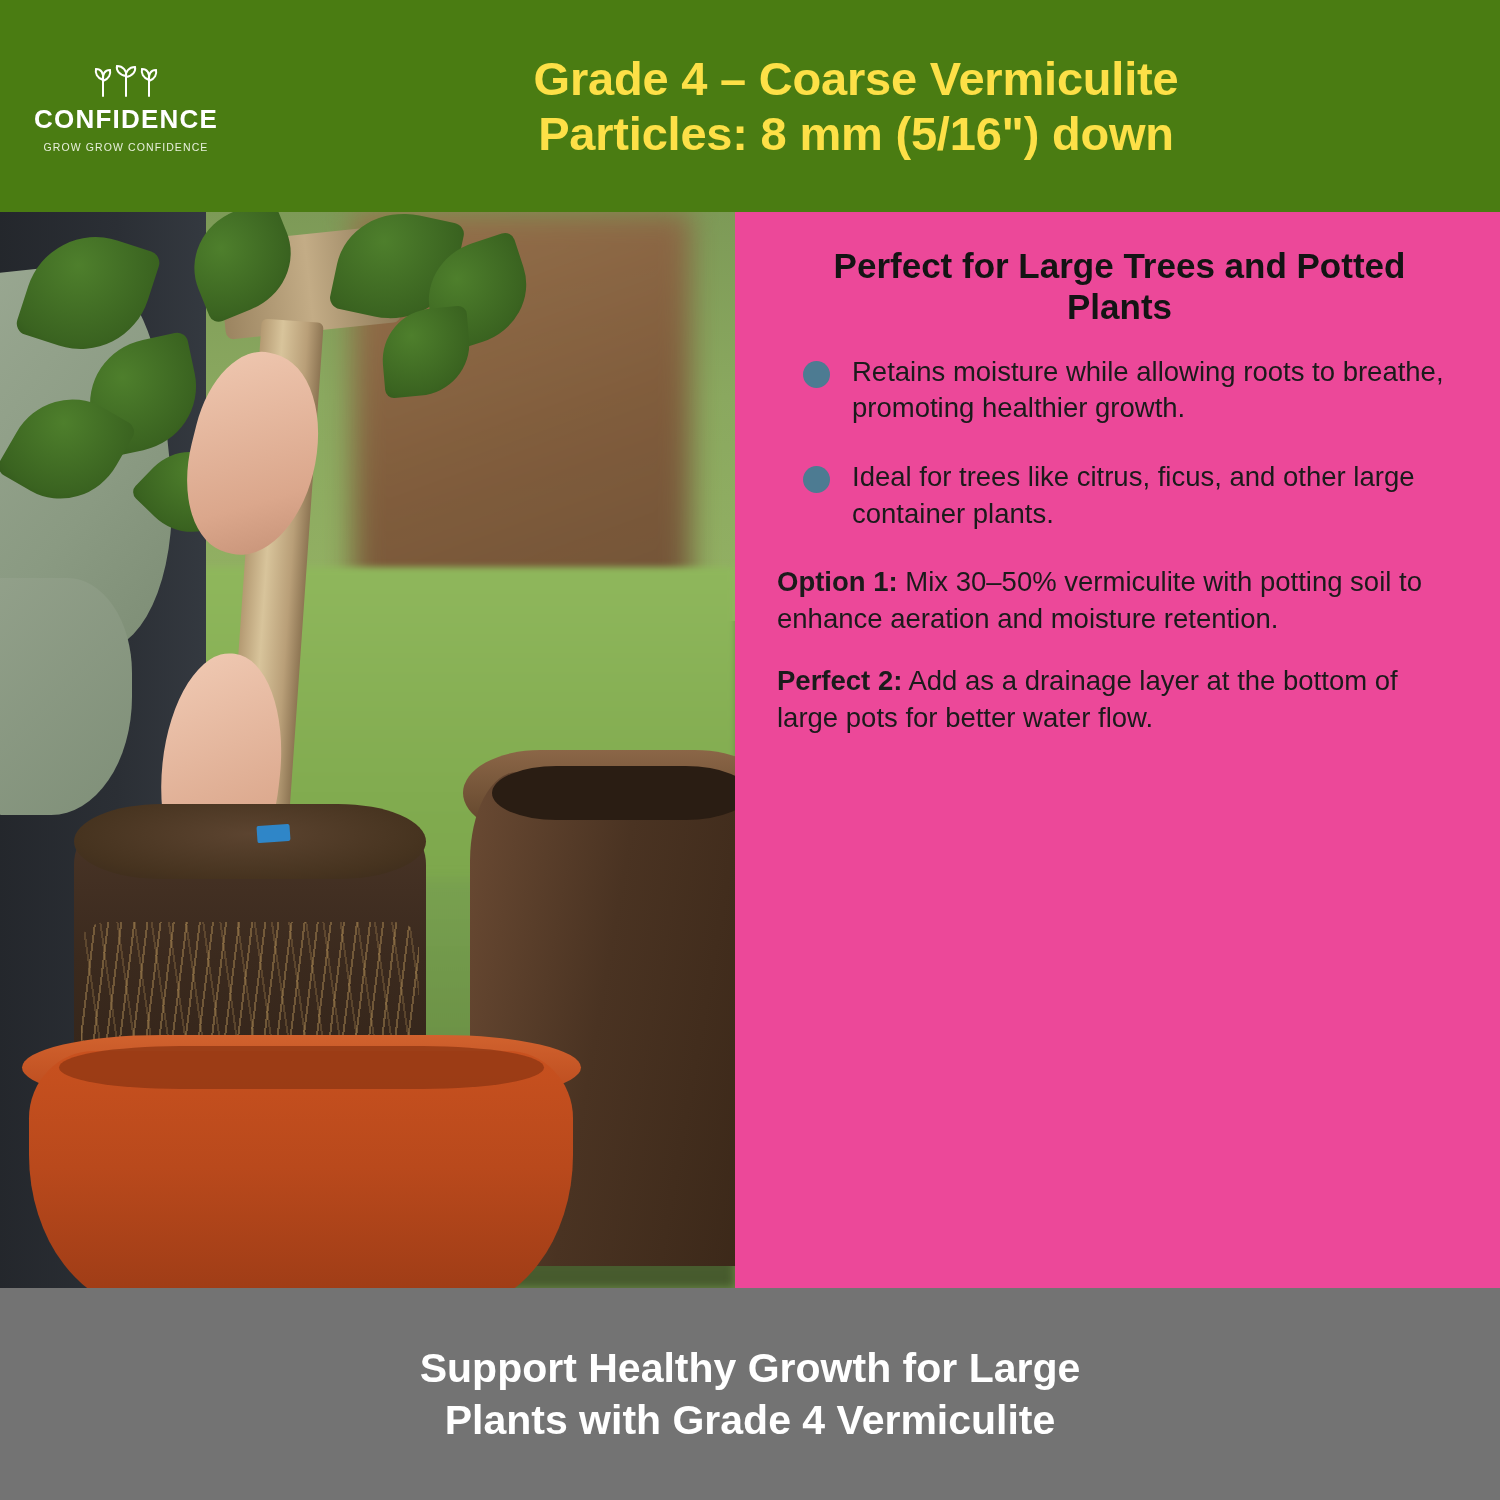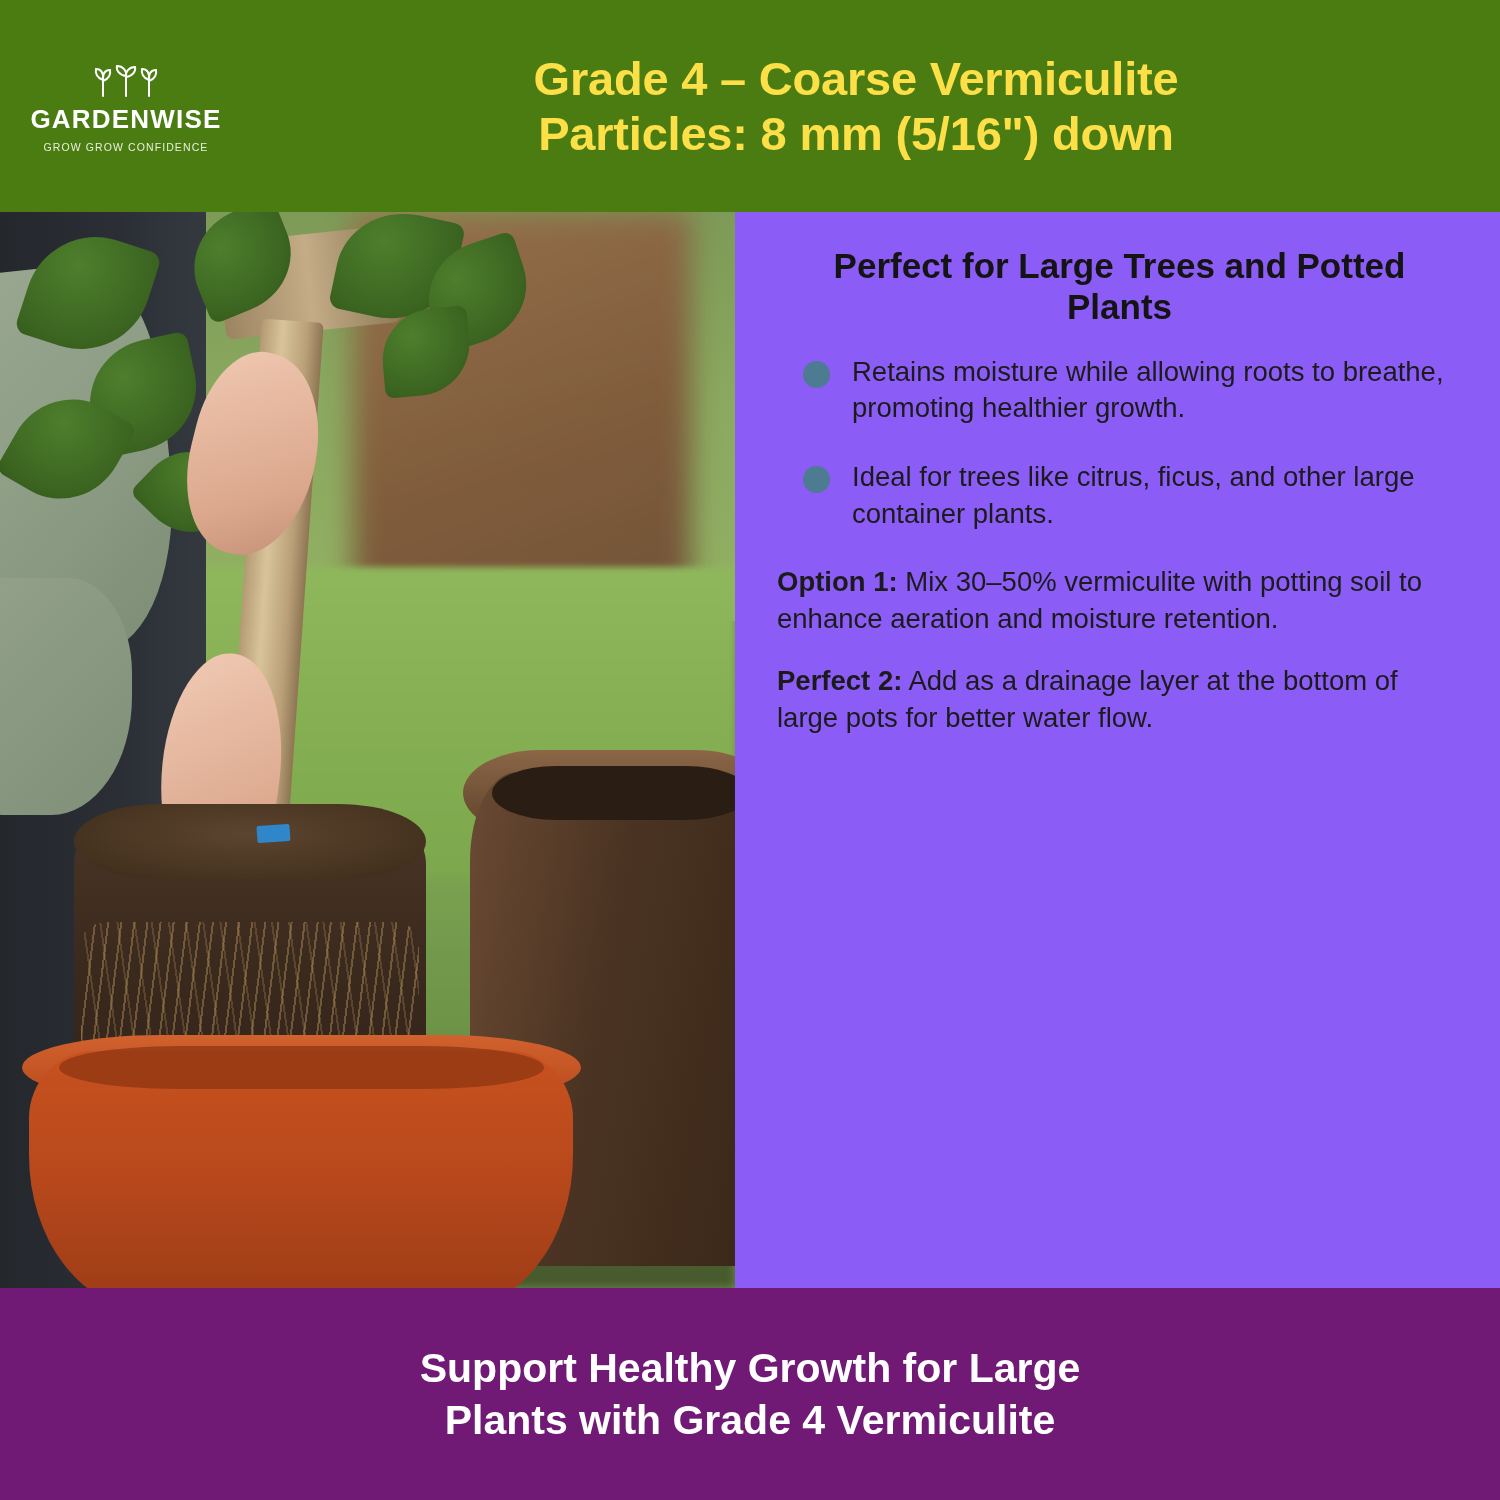--- a/index.html
+++ b/index.html
@@ -206,21 +206,21 @@
   .photo .tag {
     position: absolute; left: 35%; top: 57%; width: 4.5%; height: 1.6%;
     background: #2f86c8;
     border-radius: 2px;
     transform: rotate(-4deg);
   }
 
   
   .text-col {
     flex: 1 1 auto;
-    background: #8b5cf6;
+    background: #ec4899;
     padding: 34px 38px 10px 42px;
     display: flex;
     flex-direction: column;
   }
   .benefits-title {
     font-size: 35px;
     font-weight: bold;
     color: #141414;
     text-align: center;
     line-height: 1.17;
@@ -257,21 +257,21 @@
     line-height: 1.33;
     color: #1b1b1b;
     margin-bottom: 26px;
   }
   .option b { font-weight: bold; text-align: center; }
 
   
   .footer {
     flex: 0 0 auto;
     height: 212px;
-    background: #701a75;
+    background: #737373;
     color: #ffffff;
     display: flex;
     align-items: center;
     justify-content: center;
     text-align: center;
     padding: 0 80px;
   }
   .footer-text {
     font-size: 41px;
     font-weight: bold;
@@ -294,21 +294,21 @@
             <path d="M12 17 C18 15 20 10 19 6 C14 6 11 10 12 17"></path>
             <path d="M35 32 L35 12"></path>
               <path d="M35 12 C28 11 25 6 26 2 C32 2 36 7 35 12"></path>
             <path d="M35 13 C42 12 45 7 44 3 C38 3 34 8 35 13"></path>
             <path d="M58 32 L58 16"></path>
               <path d="M58 16 C52 14 50 9 51 5 C56 5 59 9 58 16"></path>
             <path d="M58 17 C64 15 66 10 65 6 C60 6 57 10 58 17"></path>
           </g>
         </svg>
       </div>
-      <div class="brand-name">GARDENWISE</div>
+      <div class="brand-name">CONFIDENCE</div>
       <div class="brand-tagline">GROW GROW CONFIDENCE</div>
     </div>
     <div class="header-title">
       <span>Grade 4 – Coarse Vermiculite</span>
       <span class="line2">Particles: 8 mm (5/16") down</span>
     </div>
   </div>
 
   <div class="body-row">
 

